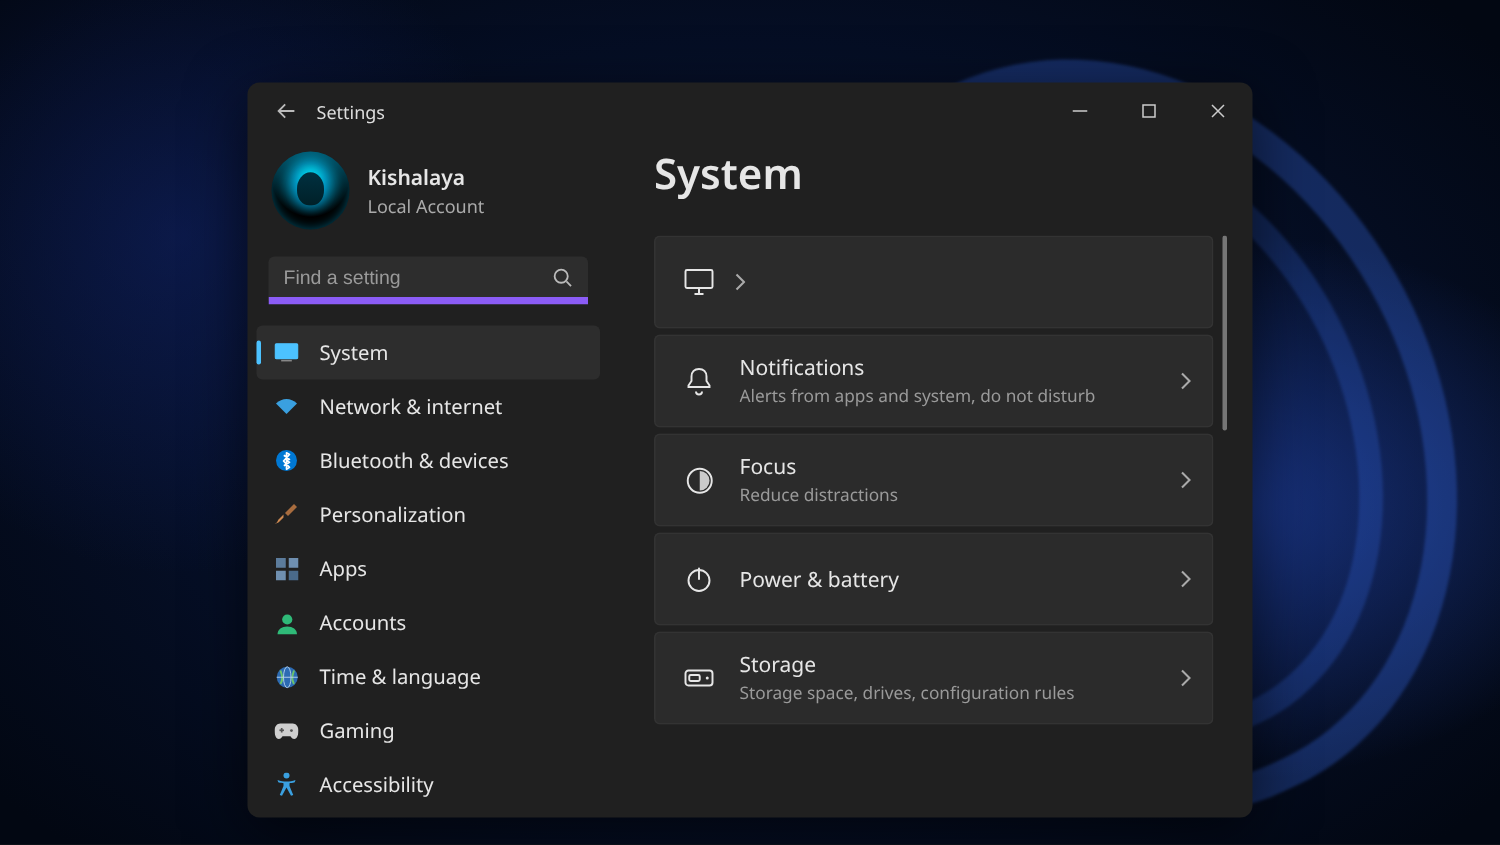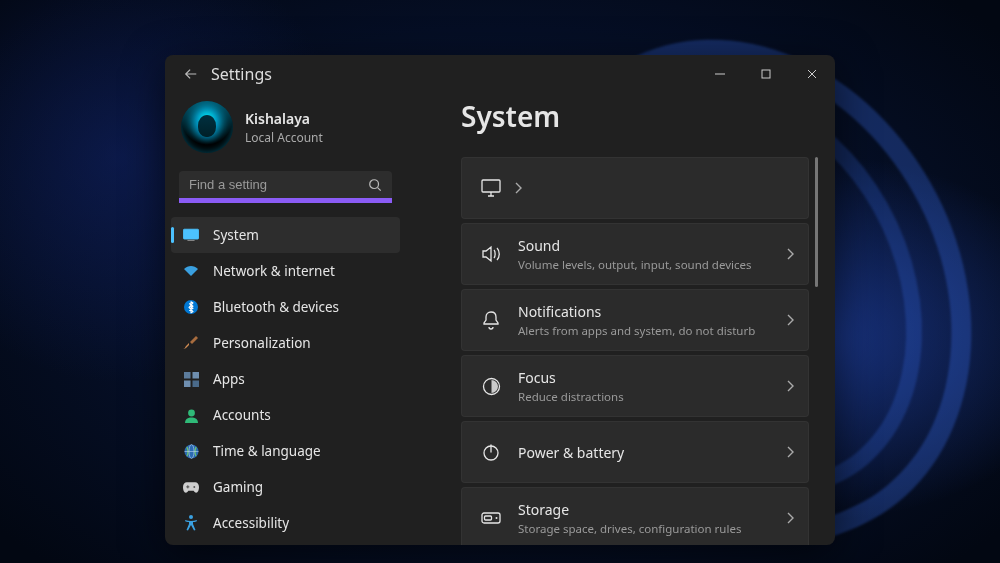--- a/index.html
+++ b/index.html
@@ -41,24 +41,24 @@
   }
   .titlebar {
     height: 38px;
     display: flex; align-items: center;
     padding-left: 10px;
   }
   .back-btn {
     width: 32px; height: 32px; display:flex;align-items:center;justify-content:center;
     color:#bbb; cursor:pointer; border-radius:4px;
   }
-  .title-text { font-size: 16px; color:#ddd; margin-left:4px;}
+  .title-text { font-size: 12px; color:#ddd; margin-left:4px;}
   .win-controls { margin-left:auto; display:flex; }
   .win-btn { width:46px; height:28px; display:flex;align-items:center;justify-content:center; color:#ccc; cursor:pointer;}
-  .body { flex:1; display:flex; min-height:0;gap:25px;}
+  .body { flex:1; display:flex; min-height:0;}
   .sidebar {
     width: 245px; min-width:245px;
     display:flex; flex-direction:column;
     padding: 0 4px 0 0;
   }
   .profile {
     display:flex; align-items:center; gap:12px;
     padding: 8px 16px 18px 16px;
   }
   .avatar {
@@ -282,37 +282,20 @@
                 </svg>
               </span>
               <span class="chev">
                 <svg width="8" height="12" viewBox="0 0 8 12" fill="none" stroke="currentColor" stroke-width="1.4">
                   <path d="m2 1 5 5-5 5"></path>
                 </svg>
               </span>
             </div>
             <div class="card">
               <span class="card-icon">
-                <svg width="20" height="18" viewBox="0 0 20 18" fill="none" stroke="currentColor" stroke-width="1.3">
-                  <path d="M2 6v6h3l5 4V2L5 6z" fill="none"></path>
-                  <path d="M13 5c1.5 1.5 1.5 6.5 0 8M16 3c3 3 3 9 0 12"></path>
-                </svg>
-              </span>
-              <span class="card-text">
-                <div class="t">Sound</div>
-                <div class="s">Volume levels, output, input, sound devices</div>
-              </span>
-              <span class="chev">
-                <svg width="8" height="12" viewBox="0 0 8 12" fill="none" stroke="currentColor" stroke-width="1.4">
-                  <path d="m2 1 5 5-5 5"></path>
-                </svg>
-              </span>
-            </div>
-            <div class="card">
-              <span class="card-icon">
                 <svg width="18" height="19" viewBox="0 0 18 19" fill="none" stroke="currentColor" stroke-width="1.3">
                   <path d="M9 1c3 0 5 2 5 5v3l2 3v1H2v-1l2-3V6c0-3 2-5 5-5zM7 16c0 1.1.9 2 2 2s2-.9 2-2"></path>
                 </svg>
               </span>
               <span class="card-text">
                 <div class="t">Notifications</div>
                 <div class="s">Alerts from apps and system, do not disturb</div>
               </span>
               <span class="chev">
                 <svg width="8" height="12" viewBox="0 0 8 12" fill="none" stroke="currentColor" stroke-width="1.4">

